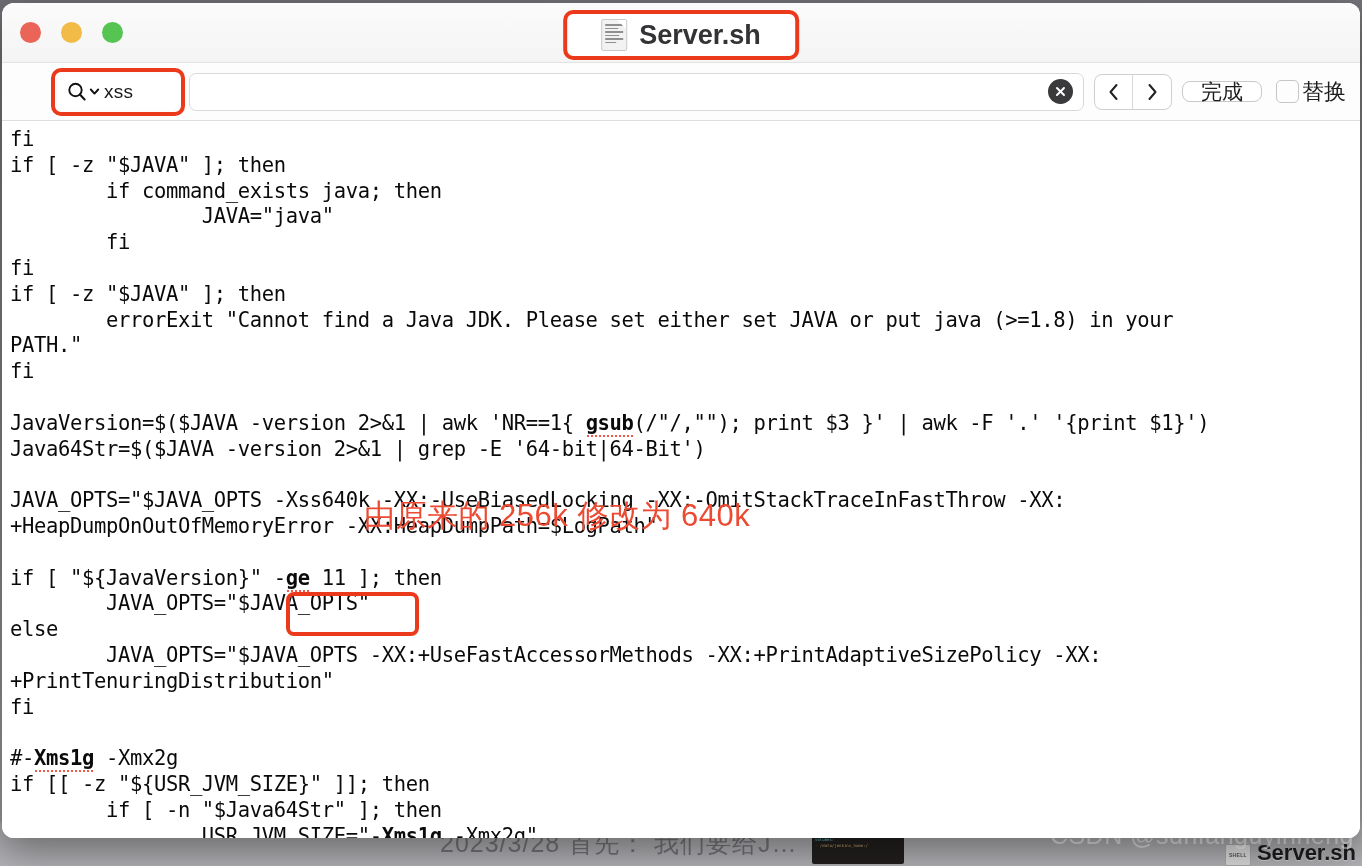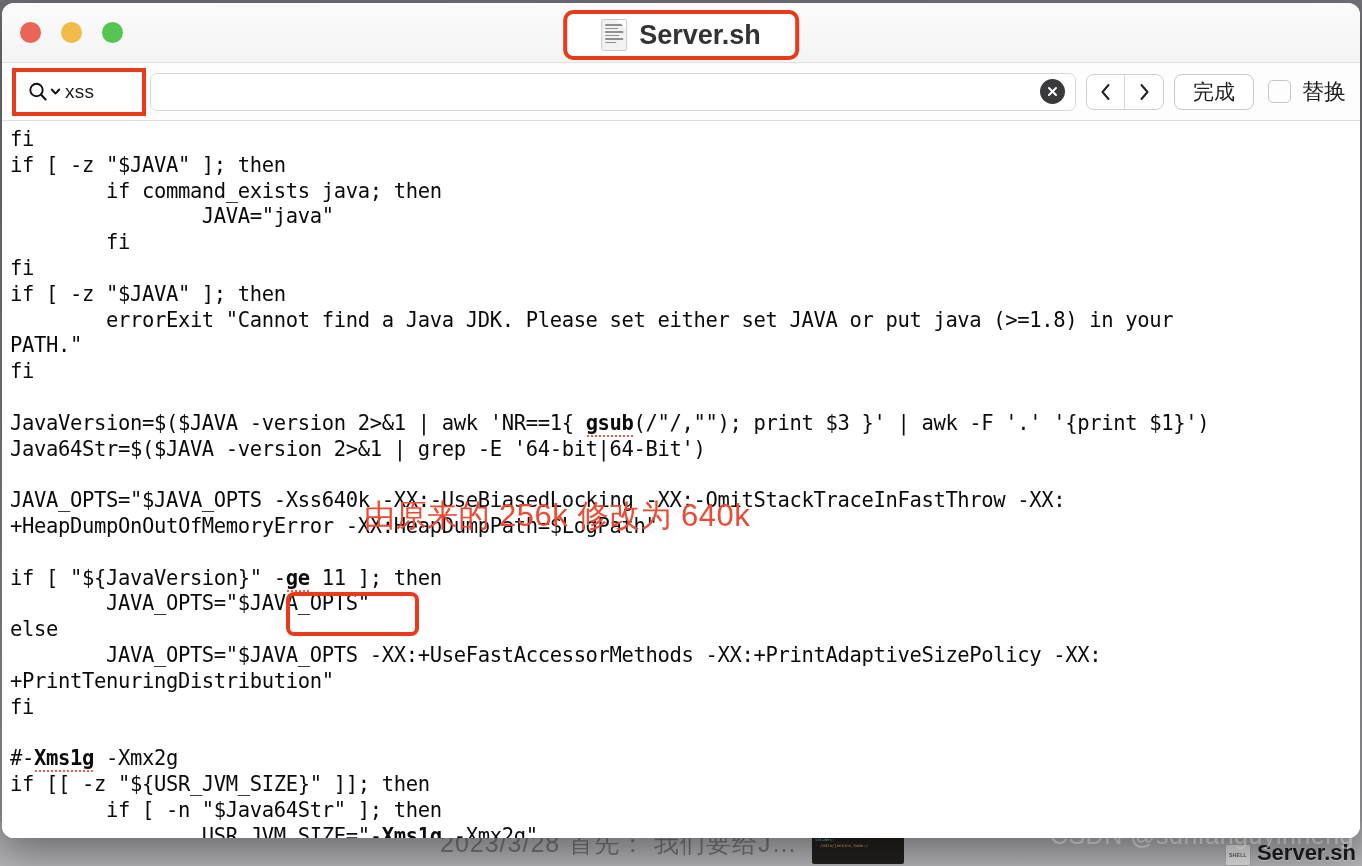--- a/index.html
+++ b/index.html
@@ -190,23 +190,24 @@
     border-bottom: 1px solid #dededr;
     border-bottom: 1px solid #dedede;
     display: flex;
     align-items: center;
     padding: 0 14px 0 10px;
     gap: 10px;
     position: relative;
   }
   #search-highlight {
     border: 4px solid #eb3a1b;
-    border-radius: 0;
+    border-radius: 10px;
     padding: 3px;
     flex: 0 0 auto;
+    margin-left: 39px;
   }
   #search-box {
     width: 120px;
     height: 34px;
     background: #ffffff;
     border-radius: 7px;
     display: flex;
     align-items: center;
     padding: 0 8px;
     gap: 4px;
@@ -261,36 +262,36 @@
     display: flex;
     align-items: center;
     justify-content: center;
     font-size: 21px;
     color: #222;
     font-family: "DejaVu Sans", sans-serif;
   }
   #nav-group > div:first-child { border-right: 1px solid #d8d8d8; }
   #done-btn {
     flex: 0 0 auto;
-    height: 36px;
+    height: 21px;
     min-width: 80px;
     padding: 0 14px;
     border: 1px solid #c9c9c9;
     border-radius: 8px;
     background: #fff;
     display: flex;
     align-items: center;
     justify-content: center;
     font-size: 21px;
     color: #1c1c1e;
   }
   #replace-group {
     display: flex;
     align-items: center;
-    gap: 11px;
+    gap: 3px;
     flex: 0 0 auto;
     padding-left: 4px;
     font-family: Liberation Serif, serif;
   }
   #replace-checkbox {
     width: 23px; height: 23px;
     border: 1px solid #c6c6c6;
     border-radius: 5px;
     background: #fdfdfd;
   }

